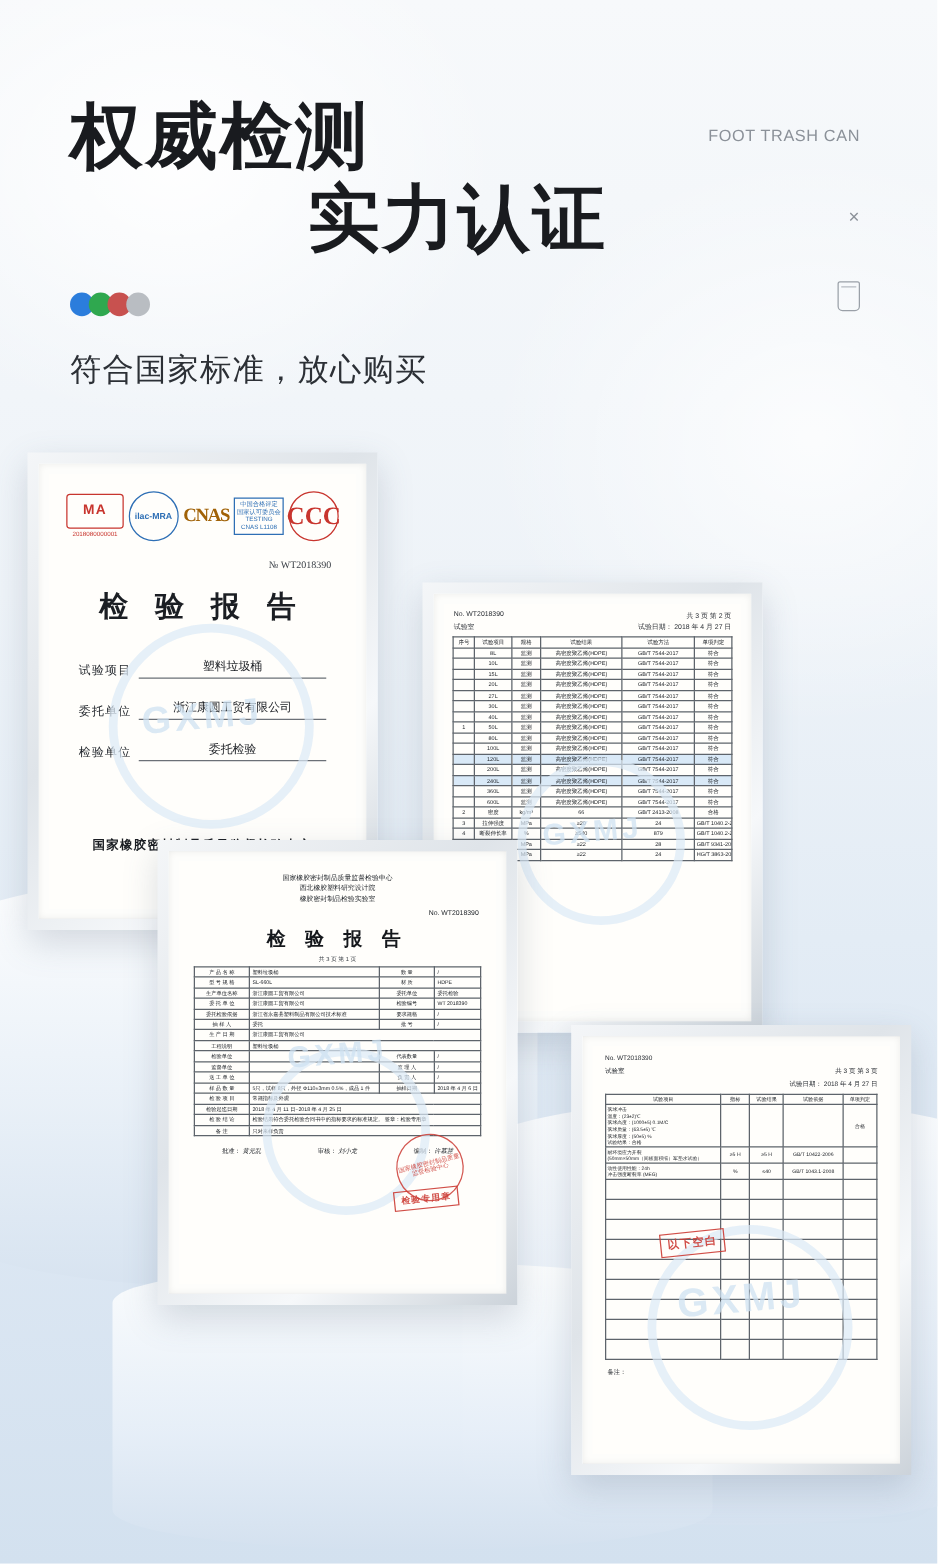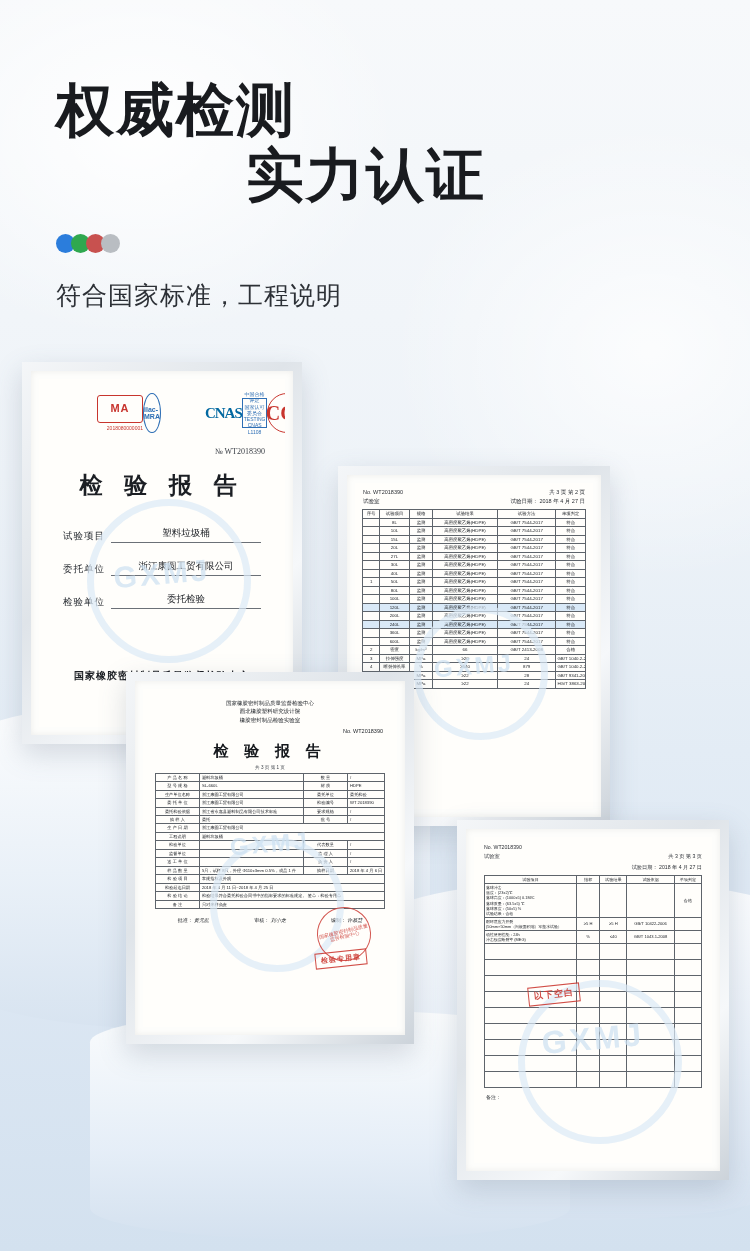--- a/index.html
+++ b/index.html
@@ -219,25 +219,24 @@
     width: 280px;
     height: 382px;
   }
   .f1-logos {
     display: flex;
     justify-content: space-between;
     align-items: center;
     padding: 14px 14px 0 14px;
   }
   .logo {
-    text-align: right;
+    text-align: center;
     font-size: 6px;
     color: #9aa0a8;
     line-height: 1.2;
-    margin-left: 44px;
   }
   .logo-ma {
     width: 44px;
     height: 26px;
     border: 1.4px solid #c8352e;
     border-radius: 3px;
     color: #c8352e;
     font-weight: bold;
     font-size: 11px;
     display: flex;
@@ -258,21 +257,21 @@
     color: #2e6fb5;
     display: flex;
     align-items: center;
     justify-content: center;
     font-size: 7px;
     font-weight: bold;
   }
   .logo-cnas {
     font-size: 15px;
     font-weight: bold;
-    color: #0369a1;
+    color: #a16207;
     letter-spacing: -1px;
     font-family: "Liberation Serif", serif;
   }
   .logo-box {
     width: 40px;
     height: 30px;
     border: 1.2px solid #2e6fb5;
     color: #2e6fb5;
     font-size: 5px;
     display: flex;
@@ -546,23 +545,30 @@
     <h1>
       <span>权威检测</span>
       <span class="l2">实力认证</span>
     </h1>
     <div class="dots">
       <span class="dot-1"></span>
       <span class="dot-2"></span>
       <span class="dot-3"></span>
       <span class="dot-4"></span>
     </div>
-    <div class="subtitle">符合国家标准，工程说明</div>
+    <div class="subtitle">符合国家标准，放心购买</div>
   </div>
 
+  <div class="meta">
+    <div>FOOT TRASH CAN</div>
+    <div class="meta-x">×</div>
+    <div class="meta-icon">
+      <div class="bin-glyph"></div>
+    </div>
+  </div>
 
   <div class="frame" id="frame-cert-1">
     <div class="mat">
       <div class="doc">
         <div class="wm-ring"></div>
         <div class="wm" style="font-size:30px;">GXMJ</div>
 
         <div class="f1-logos">
           <div class="logo">
             <div class="logo-ma">MA</div>

